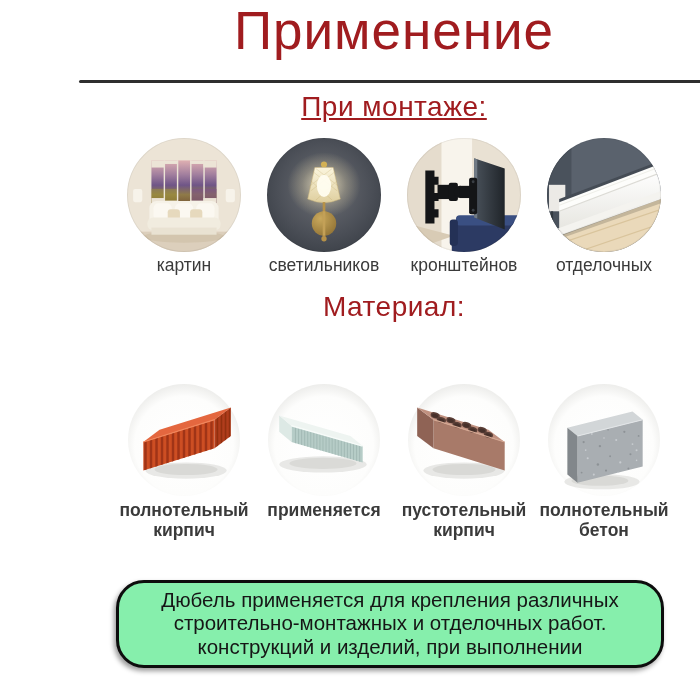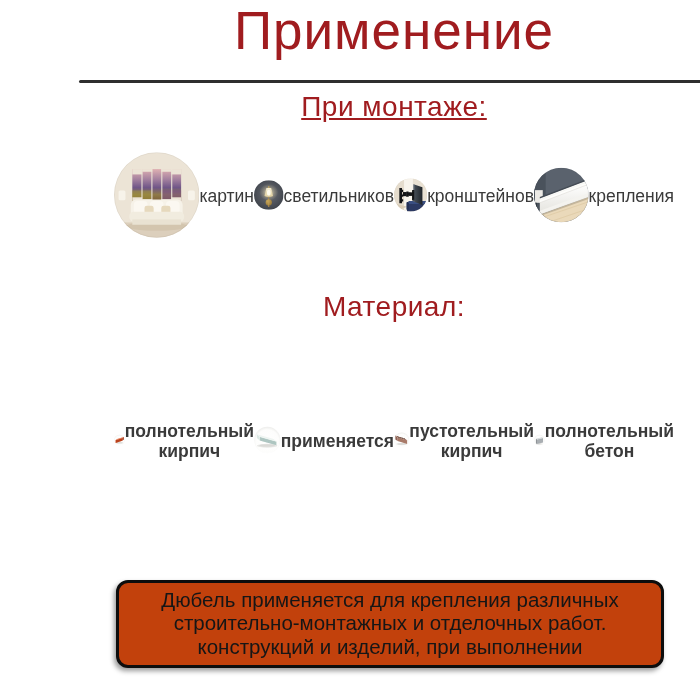--- a/index.html
+++ b/index.html
@@ -8,26 +8,26 @@
   .title{position:absolute;top:0px;left:0;width:100%;text-align:center;
          font-size:53px;font-weight:500;letter-spacing:1px;color:#a01c1f;}
   .divider{position:absolute;top:80px;left:35px;width:630px;height:3px;background:#2e2e2e;border-radius:2px;}
   .section-heading{position:absolute;left:0;width:100%;text-align:center;
                    color:#a01c1f;font-size:28px;font-weight:500;letter-spacing:0.5px;}
   .heading-mounting{top:91px;text-decoration:underline;}
   .heading-material{top:291px;}
   .row{position:absolute;left:70px;width:560px;display:flex;}
   .row-mounting{top:138px;}
   .row-material{top:383px;font-weight:bold;}
-  .cell{width:140px;display:flex;flex-direction:row;align-items:center;}
+  .cell{width:140px;display:flex;flex-direction:column;align-items:center;}
   .photo{width:114px;height:114px;display:block;}
   .caption{margin-top:4px;font-size:17.5px;line-height:1.12;color:#3a3a3a;
            text-align:center;white-space:pre-line;}
   .footer-box{position:absolute;top:580px;left:72px;width:548px;box-sizing:border-box;
-              background:#c2410c;border:3px solid #0d0d0d;border-radius:12px;
+              background:#86efac;border:3px solid #0d0d0d;border-radius:28px;
               box-shadow:-2px 3px 5px rgba(0,0,0,0.40);
               padding:5px 6px 7px 6px;text-align:center;}
   .footer-line{font-size:20.5px;line-height:1.14;color:#161616;}
 </style>
 </head>
 <body>
 
 <div class="page">
 
   <div class="title">Применение</div>
@@ -196,21 +196,21 @@
           <polygon points="10,92 112,56 112,64 10,100" fill="#b4a78f" opacity="0.7"></polygon>
           <polygon points="12,68 112,32 112,60 12,96" fill="url(#dFace)"></polygon>
           <polygon points="12,62 112,24 112,34 12,72" fill="#fdfdfb"></polygon>
           <path d="M12,72 L112,34" stroke="#dcdbd5" stroke-width="1.2" fill="none"></path>
           <path d="M12,66 L112,28" stroke="#efefe9" stroke-width="1" fill="none"></path>
           <polygon points="8,90 112,52 112,58 8,97" fill="#f4f3ef"></polygon>
           <polygon points="12,60 112,22 112,25 12,63" fill="#454c55"></polygon>
         </g>
         <circle cx="56" cy="56" r="55.5" fill="none" stroke="rgba(0,0,0,0.06)"></circle>
       </svg>
-      <div class="caption">крепления</div>
+      <div class="caption">отделочных</div>
     </div>
   </div>
 
   <div class="section-heading heading-material">Материал:</div>
 
   <div class="row row-material">
 
     <div class="cell">
       <svg class="photo" viewBox="0 0 112 112">
         <defs>

